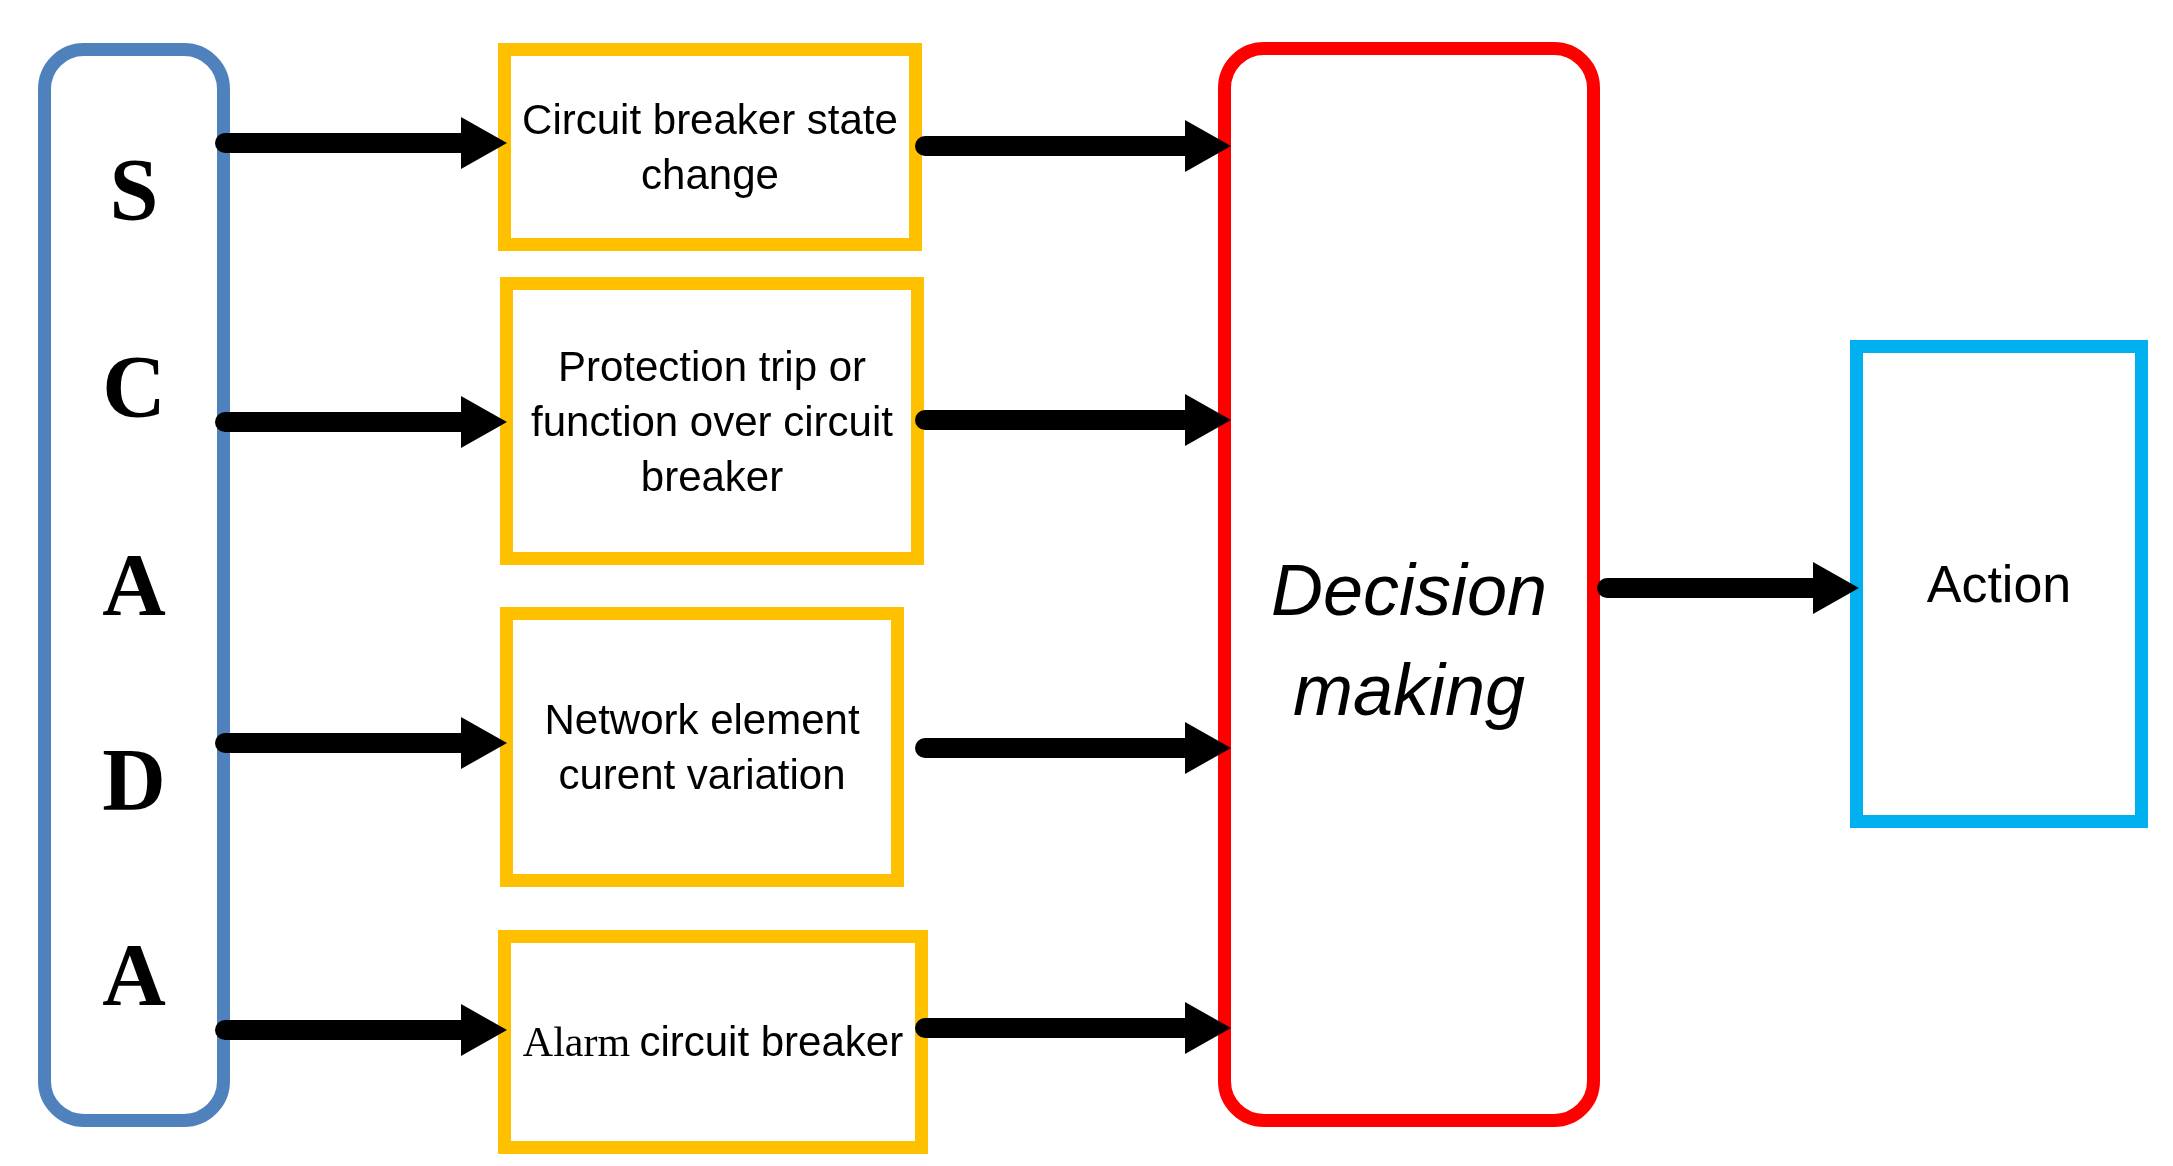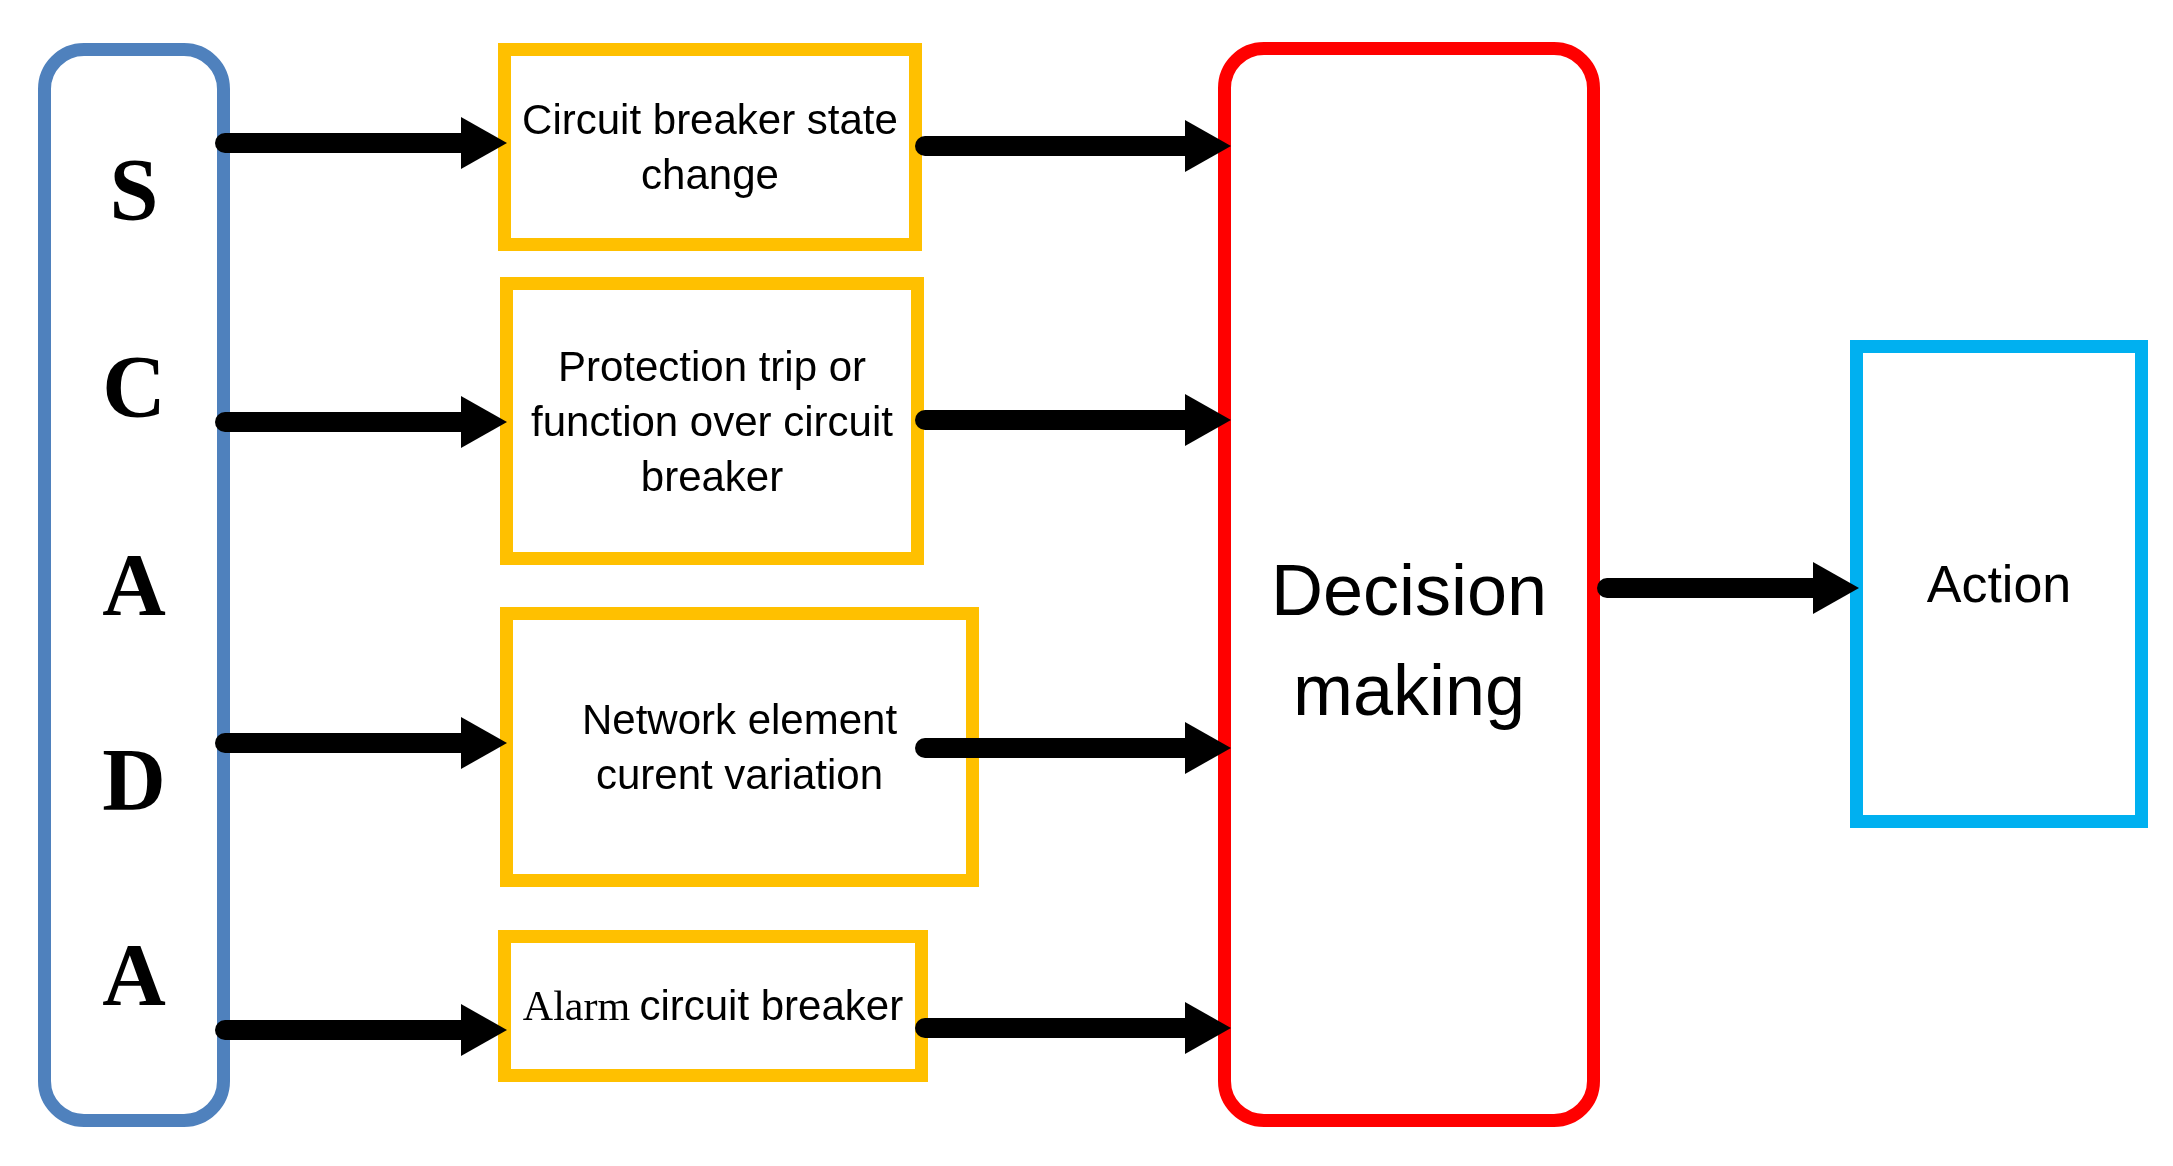--- a/index.html
+++ b/index.html
@@ -27,31 +27,31 @@
   .l3 { top:676px; } .l4 { top:871px; }
 
   
   .input {
     border:13px solid var(--input-border);
     font-size:42px; line-height:55px;
   }
   .input p { width:392px; }
   .in1 { left:498px; top:43px;  width:424px; height:208px; }
   .in2 { left:500px; top:277px; width:424px; height:288px; }
-  .in3 { left:500px; top:607px; width:479px; height:280px; }
-  .in4 { left:498px; top:930px; width:430px; height:152px; }
+  .in3 { left:500px; top:607px; width:404px; height:280px; }
+  .in4 { left:498px; top:930px; width:430px; height:224px; }
   .serif-word { font-family:"Liberation Serif", serif; margin-right:0.22em; }
 
   
   .decision {
     left:1218px; top:42px; width:382px; height:1085px;
     border:13px solid var(--decision-border); border-radius:46px;
     font-size:72px; line-height:100px; padding-top:110px;
   }
-  .decision p { width:340px; }
+  .decision p { width:340px;font-style:italic; }
 
   
   .action {
     left:1850px; top:340px; width:298px; height:488px;
     border:13px solid var(--action-border);
     font-size:52px;
   }
 
   
   .arrow { position:absolute; display:flex; align-items:center; height:52px; }

